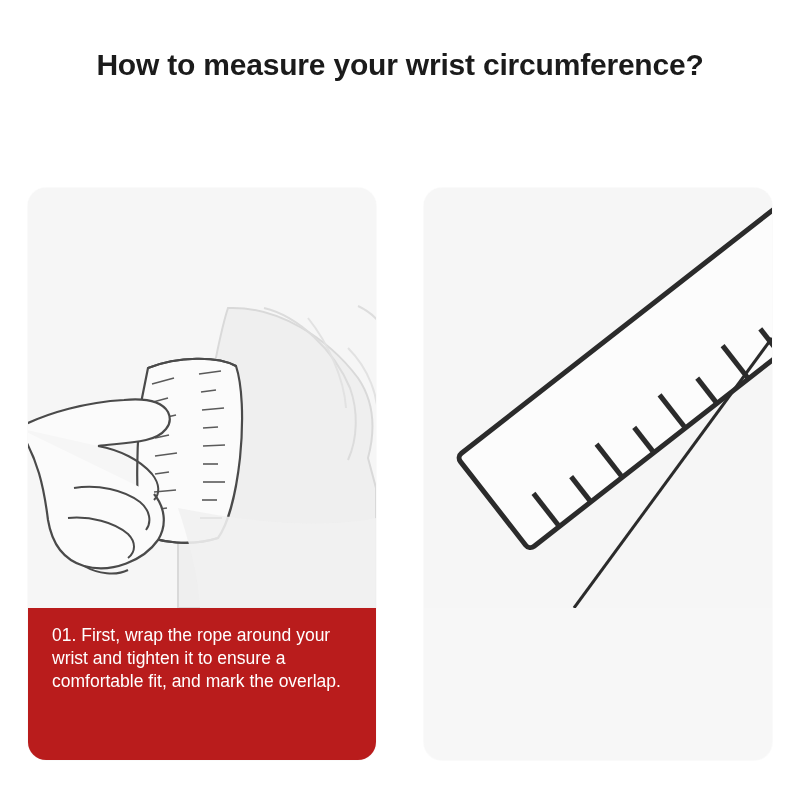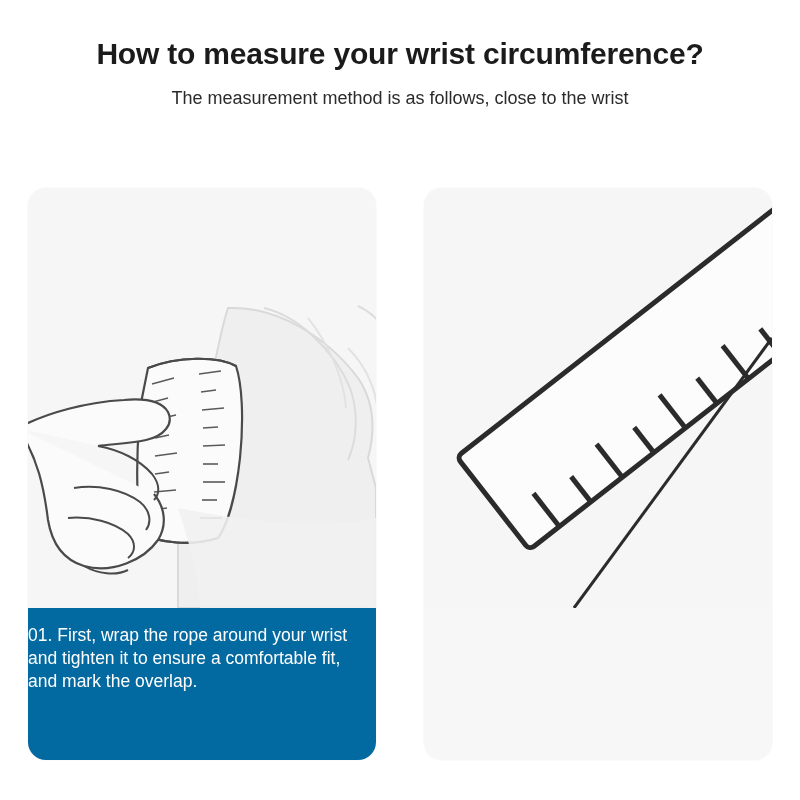--- a/index.html
+++ b/index.html
@@ -14,21 +14,21 @@
     overflow: hidden;
   }
   .page {
     position: relative;
     width: 800px;
     height: 800px;
     background: #ffffff;
   }
   .header {
     text-align: center;
-    padding-top: 36px;
+    padding-top: 47px;
   }
   .title {
     font-size: 30px;
     font-weight: bold;
     color: #1b1b1b;
     letter-spacing: -0.2px;
     line-height: 1.2;
     margin: 0;
   }
   .subtitle {
@@ -66,40 +66,39 @@
   .card-illustration svg {
     display: block;
     width: 100%;
     height: 100%;
   }
   .card-caption {
     position: absolute;
     left: 0;
     right: 0;
     bottom: 0;
-    background: #0369a1;
+    background: #b91c1c;
     color: #ffffff;
     font-size: 17.5px;
     line-height: 1.32;
-    padding: 16px 14px 16px 0;
+    padding: 16px 14px 16px 24px;
     box-sizing: border-box;
   }
   .card1 .card-caption { height: 152px; }
   .card2 .card-caption { height: 152px; }
   .card1 .card-illustration { height: 420px; }
   .card2 .card-illustration { height: 420px; }
 </style>
 </head>
 <body>
 
 <div class="page">
 
   <div class="header">
     <h1 class="title">How to measure your wrist circumference?</h1>
-    <p class="subtitle">The measurement method is as follows, close to the wrist</p>
   </div>
 
   <div class="cards">
 
     <div class="card card1">
       <div class="card-illustration">
         <svg viewBox="0 0 348 420" xmlns="http://www.w3.org/2000/svg">
           <rect x="0" y="0" width="348" height="420" fill="#f6f6f6"></rect>
 
           <path d="M200 120 C 250 118, 300 150, 330 190 C 345 212, 348 240, 340 270 L 348 300 L 348 420 L 150 420 C 150 380, 150 340, 150 320 C 150 300, 160 260, 175 220 C 186 190, 190 150, 200 120 Z" fill="#efefef" stroke="#d9d9d9" stroke-width="2"></path>

